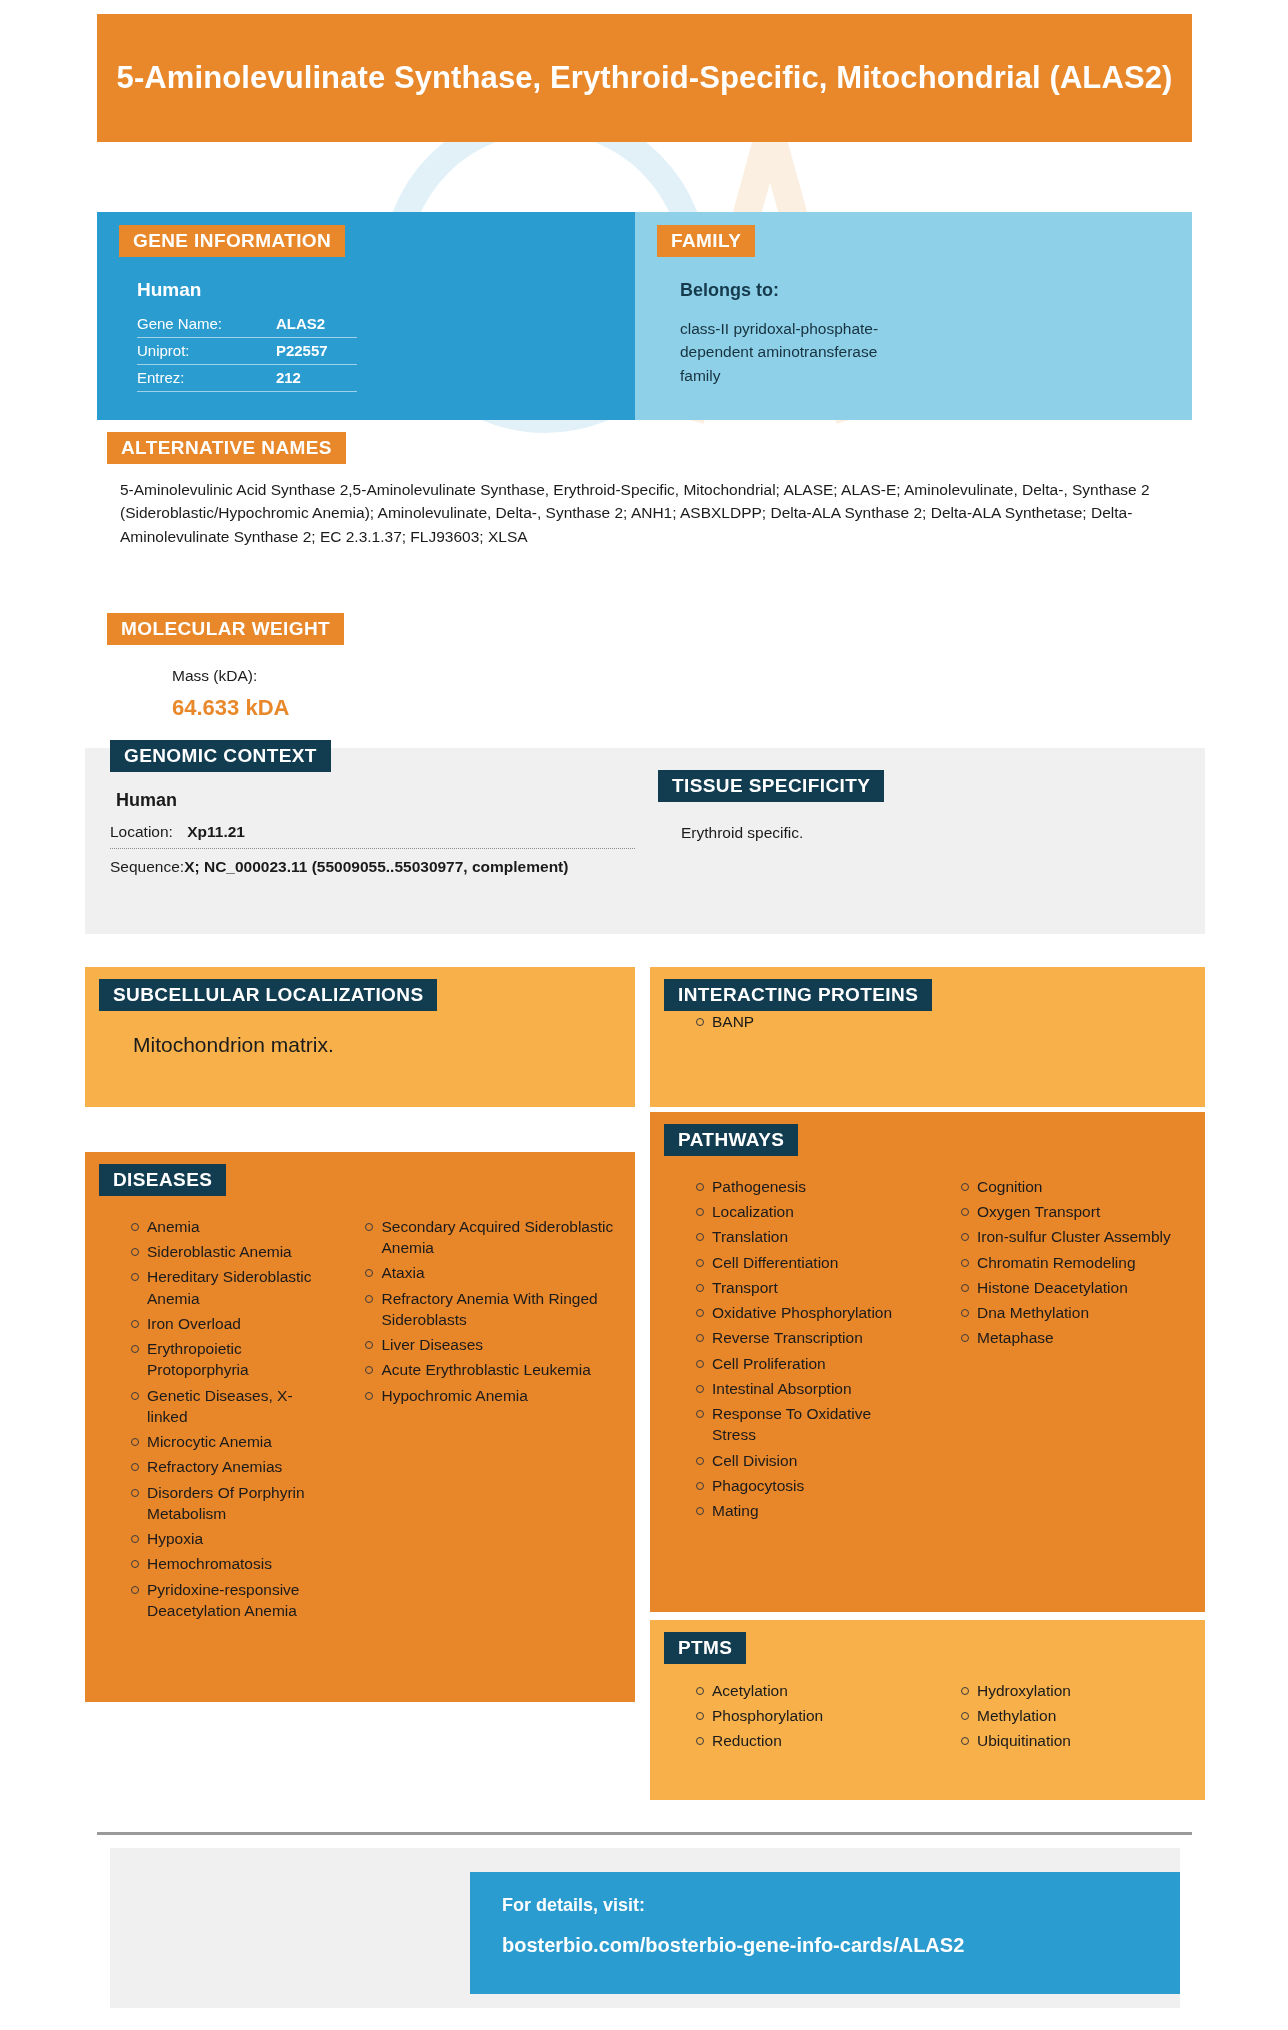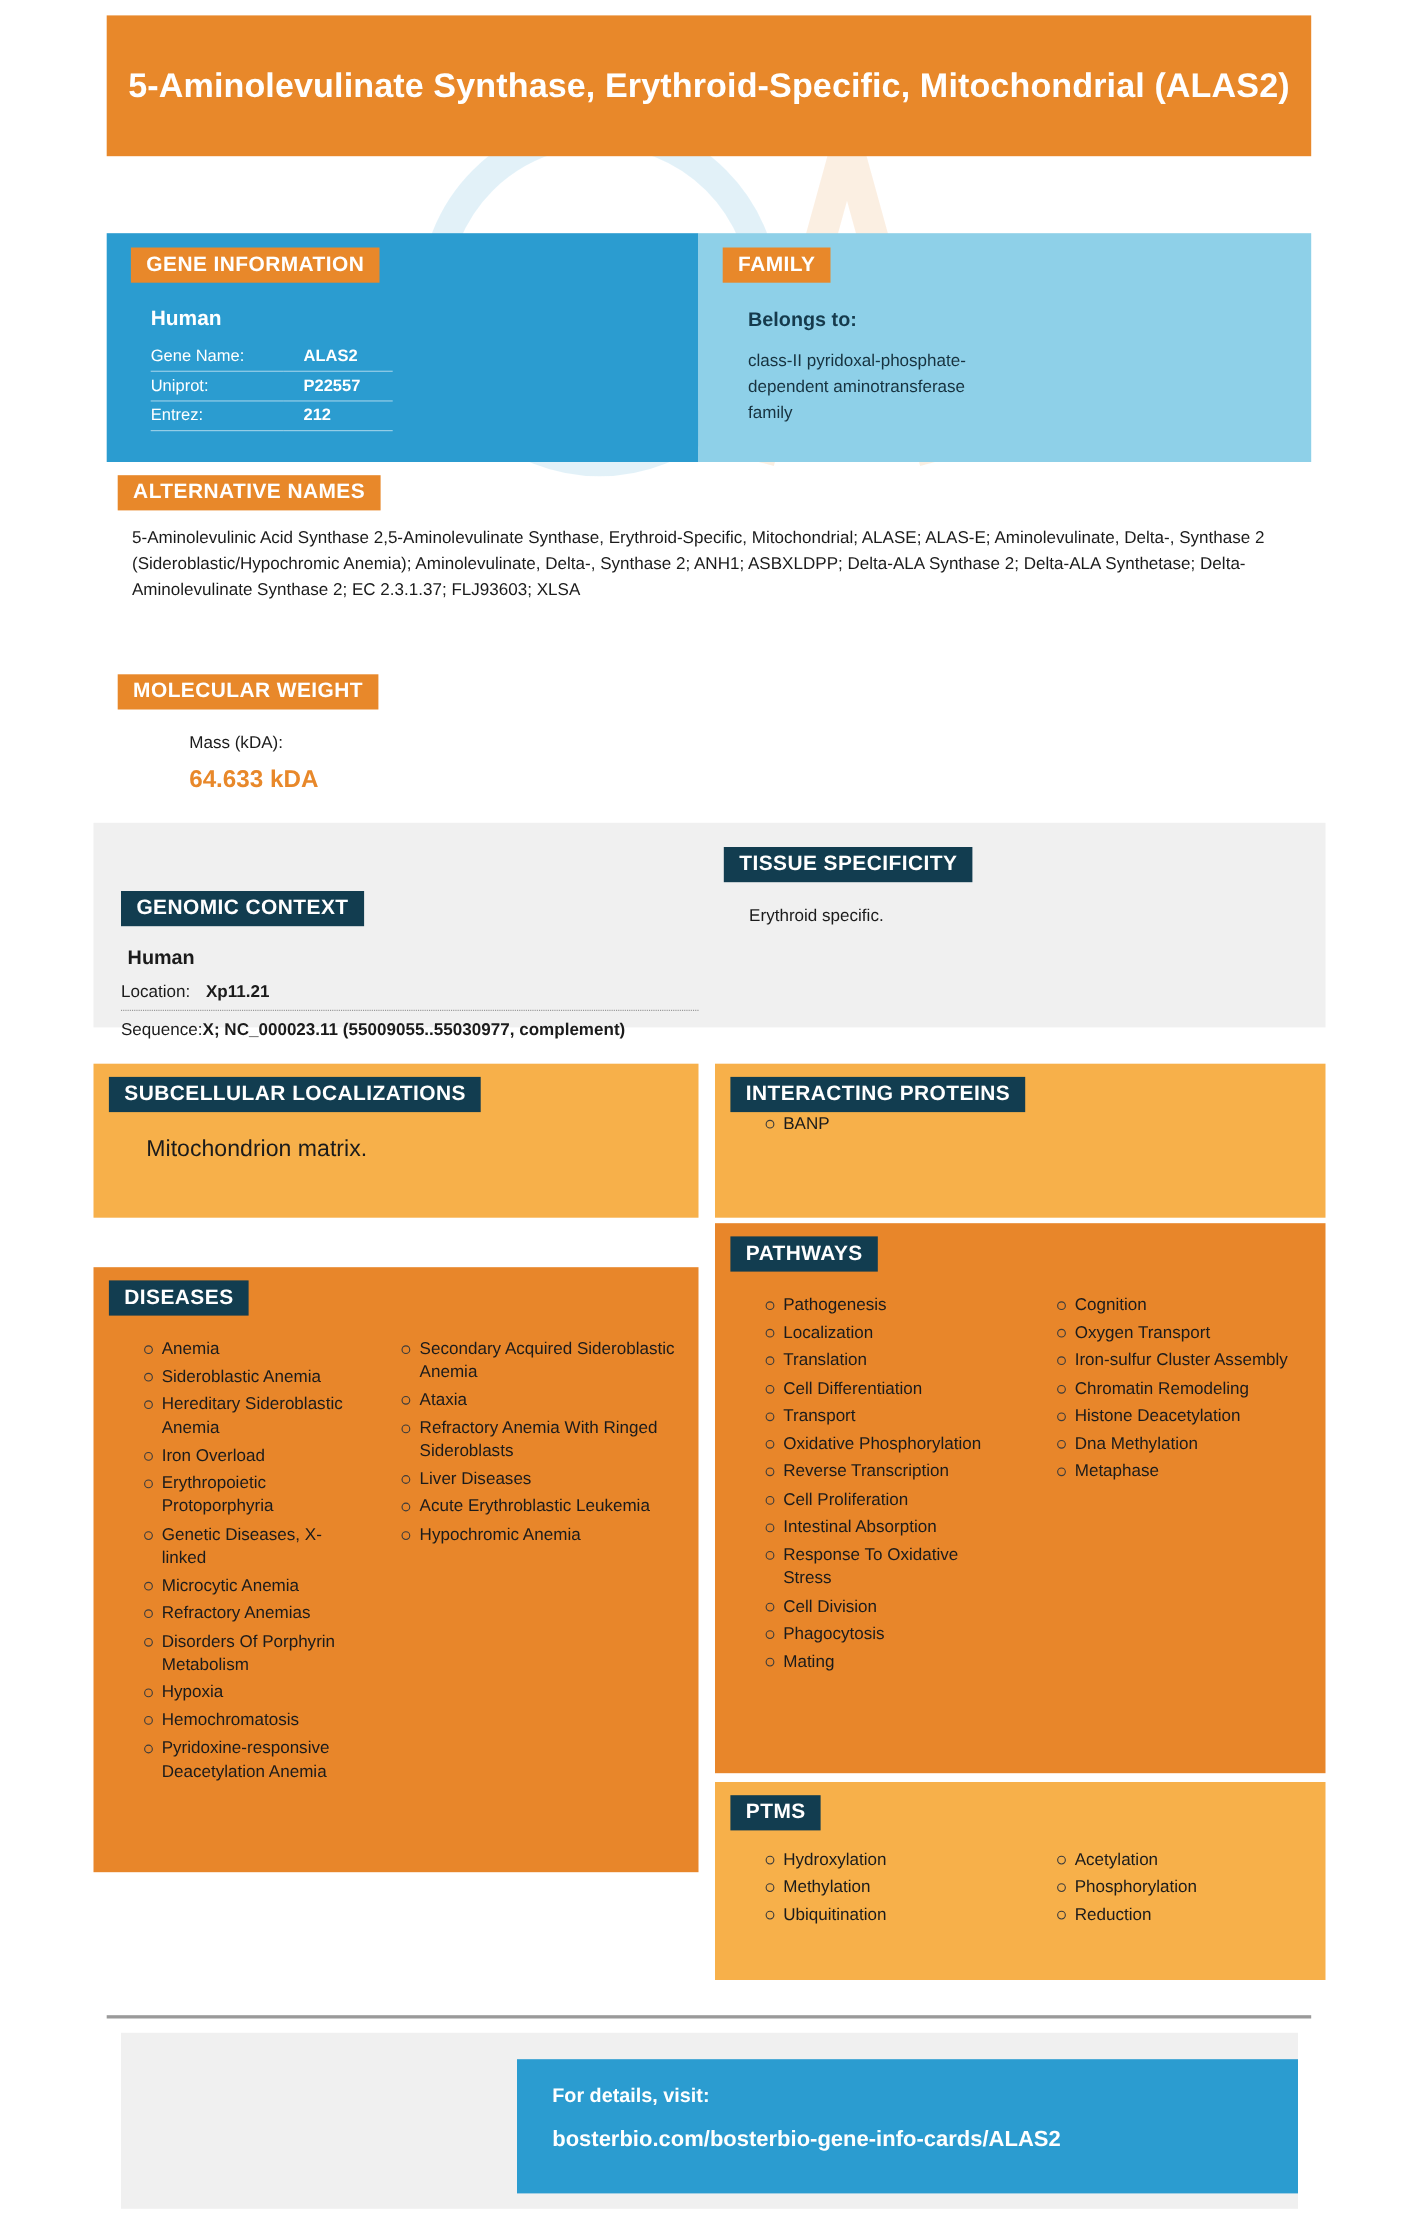--- a/index.html
+++ b/index.html
@@ -168,21 +168,21 @@
     left: 85px;
     top: 748px;
     width: 1120px;
     height: 186px;
     background: #f0f0f0;
     z-index: 1;
   }
   .genomic {
     position: absolute;
     left: 110px;
-    top: 810px;
+    top: 740px;
     width: 530px;
     z-index: 2;
   }
   .genomic .human {
     font-size: 18px;
     font-weight: bold;
     color: #1b1b1b;
     margin: 18px 0 0 6px;
   }
   .loc-row {
@@ -502,28 +502,28 @@
         <li>Dna Methylation</li>
         <li>Metaphase</li>
       </ul>
     </div>
   </div>
 
   <div class="ptms">
     <div class="hdr hdr-dark">PTMS</div>
     <div class="cols">
       <ul class="bullets">
+        <li>Acetylation</li>
+        <li>Phosphorylation</li>
+        <li>Reduction</li>
+      </ul>
+      <ul class="bullets">
         <li>Hydroxylation</li>
         <li>Methylation</li>
         <li>Ubiquitination</li>
-      </ul>
-      <ul class="bullets">
-        <li>Acetylation</li>
-        <li>Phosphorylation</li>
-        <li>Reduction</li>
       </ul>
     </div>
   </div>
 
   <div class="footer-rule"></div>
   <div class="footer-panel"></div>
   <div class="footer-box">
     <div class="l1">For details, visit:</div>
     <div class="l2">bosterbio.com/bosterbio-gene-info-cards/ALAS2</div>
   </div>

